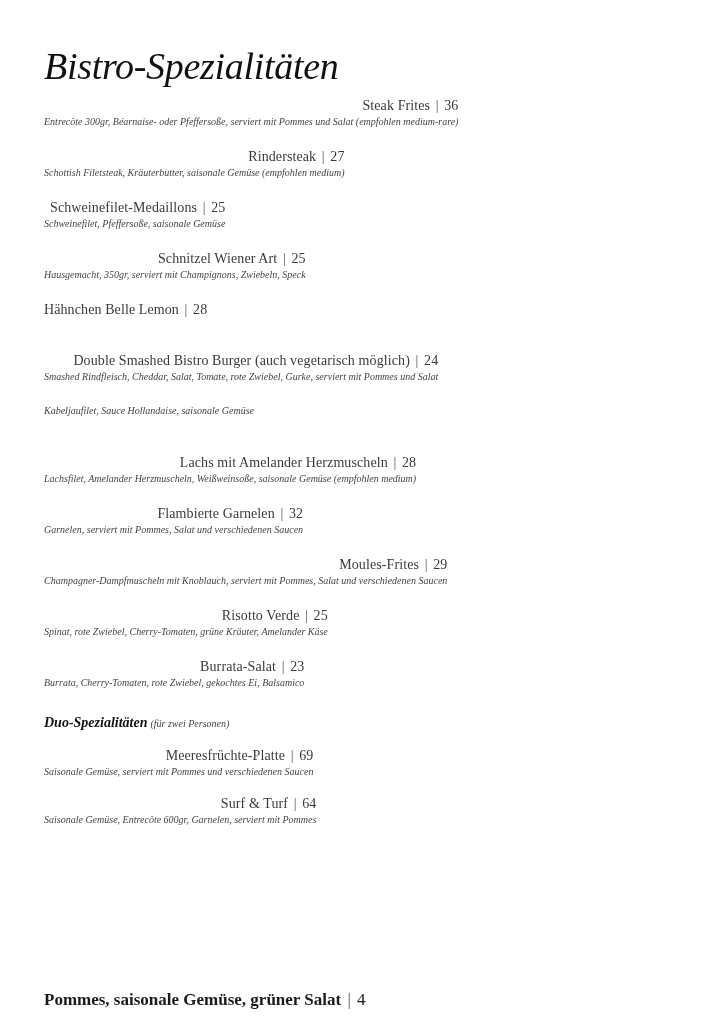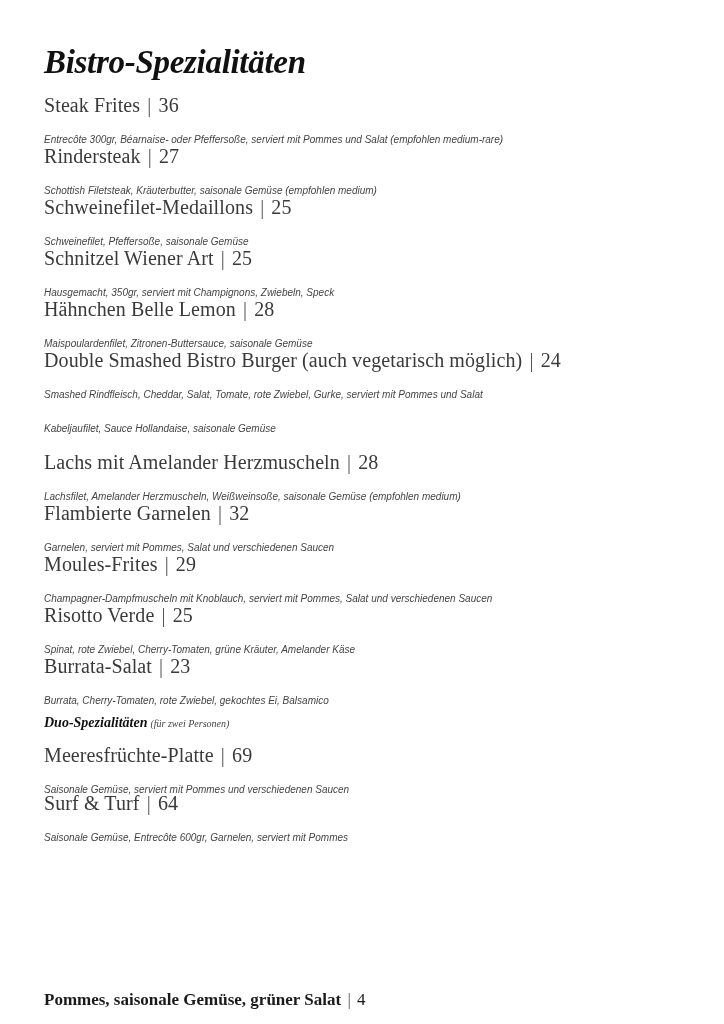--- a/index.html
+++ b/index.html
@@ -20,49 +20,50 @@
       left: 44px;
       top: 0;
       width: 660px;
     }
     .title {
       position: absolute;
       left: 0;
       top: 44px;
       font-family: "Liberation Serif", serif;
       font-style: italic;
-      font-weight: bold;
-      font-size: 33px;
+      font-weight: normal;
+      font-size: 38px;
       color: #111111;
       letter-spacing: -0.3px;
       white-space: nowrap;
     }
     .item {
       position: absolute;
       left: 0;
       white-space: nowrap;
     }
     .item-name {
       font-family: "Liberation Serif", serif;
-      font-size: 20px;
+      font-size: 14px;
       color: #3a3a3a;
       line-height: 17px;
       letter-spacing: 0.1px;
+      text-align: right;
     }
     .item-name .sep {
       color: #555;
       padding: 0 2px;
     }
     .item-desc {
-      font-family: Liberation Sans, sans-serif;
+      font-family: Liberation Serif, serif;
       font-style: italic;
       font-size: 10px;
       color: #444444;
       line-height: 13px;
-      margin-top: 19px;
+      margin-top: 1px;
     }
     .subsection {
       position: absolute;
       left: 0;
       top: 712px;
       white-space: nowrap;
     }
     .subsection-title {
       font-family: Liberation Serif, serif;
       font-style: italic;
@@ -118,21 +119,20 @@
     <div class="item-desc">Schweinefilet, Pfeffersoße, saisonale Gemüse</div>
   </div>
 
   <div class="item" style="top:250px">
     <div class="item-name"><span>Schnitzel Wiener Art</span> <span class="sep">|</span> <span>25</span></div>
     <div class="item-desc">Hausgemacht, 350gr, serviert mit Champignons, Zwiebeln, Speck</div>
   </div>
 
   <div class="item" style="top:301px">
     <div class="item-name"><span>Hähnchen Belle Lemon</span> <span class="sep">|</span> <span>28</span></div>
-    <div class="item-desc">Maispoulardenfilet, Zitronen-Buttersauce, saisonale Gemüse</div>
   </div>
 
   <div class="item" style="top:352px">
     <div class="item-name"><span>Double Smashed Bistro Burger (auch vegetarisch möglich)</span> <span class="sep">|</span> <span>24</span></div>
     <div class="item-desc">Smashed Rindfleisch, Cheddar, Salat, Tomate, rote Zwiebel, Gurke, serviert mit Pommes und Salat</div>
   </div>
 
   <div class="item" style="top:403px">
     <div class="item-desc">Kabeljaufilet, Sauce Hollandaise, saisonale Gemüse</div>
   </div>

